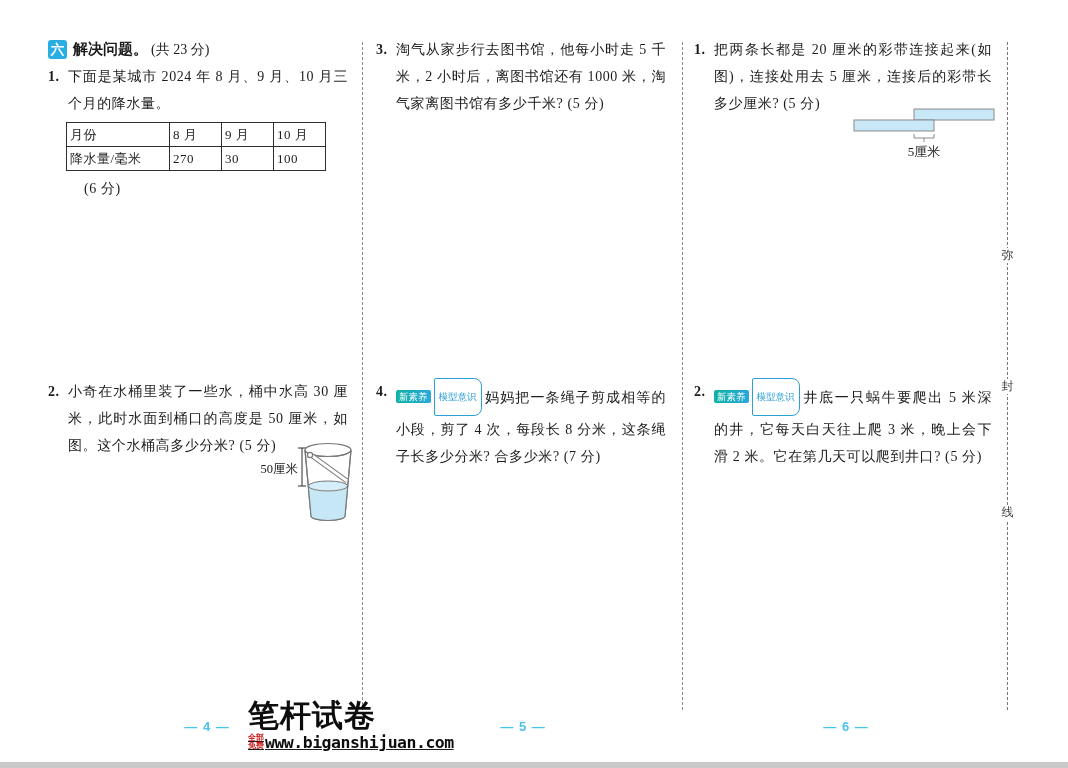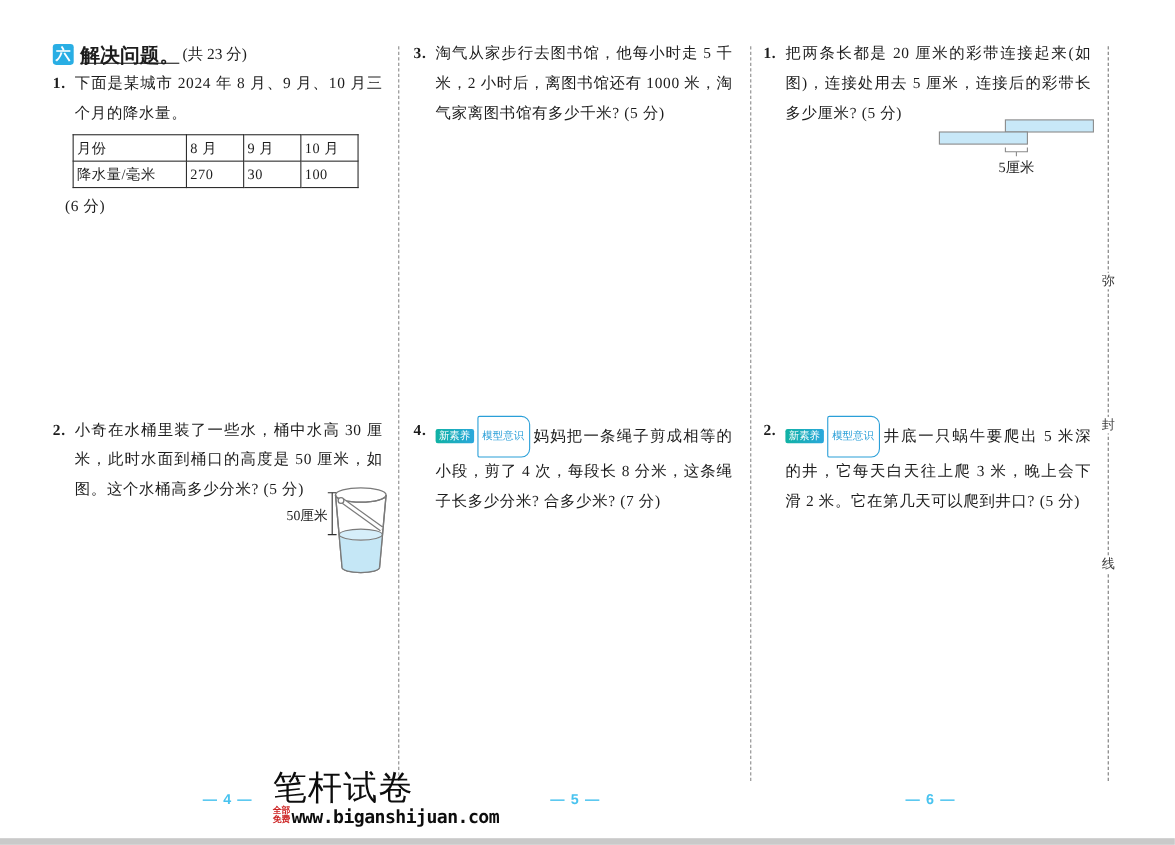--- a/index.html
+++ b/index.html
@@ -13,21 +13,21 @@
   #col2{left:376px;width:290px;}
   #col3{left:694px;width:298px;}
 
   .sec-head{display:flex;align-items:center;height:27px;font-size:15px;}
   .sec-badge{
     display:inline-flex;align-items:center;justify-content:center;
     width:19px;height:19px;background:#29aee4;color:#fff;font-weight:bold;
     border-radius:3px;margin-right:6px;font-size:13.5px;flex:none;
     font-family:"Liberation Sans",sans-serif;
   }
-  .sec-title{font-weight:bold;font-size:18px;text-decoration:underline;}
+  .sec-title{font-weight:bold;font-size:15px;}
   .sec-title.cyan{color:#29aee4;}
   .sec-points{margin-left:3px;font-size:14px;}
 
   .prob{display:flex;font-size:14px;line-height:27px;letter-spacing:0.6px;}
   .prob-num{font-weight:bold;width:20px;flex:none;}
   .prob-text{flex:1;text-align:justify;}
   .abs-low{position:absolute;left:0;right:0;top:342px;}
 
   table.rain{border-collapse:collapse;margin:5px 0 4px 18px;}
   table.rain td{
@@ -62,24 +62,24 @@
   .fig-text{font-size:12.5px;fill:#1c1c1c;letter-spacing:0;}
 
   .footer-num{
     position:absolute;top:719px;width:90px;text-align:center;color:#49c3ef;
     font-size:13px;letter-spacing:1px;font-family:"Liberation Sans",sans-serif;font-weight:bold;
   }
   #fp1{left:162px;} #fp2{left:478px;} #fp3{left:801px;}
 
   .watermark{position:absolute;left:248px;top:694px;}
   .wm-title{
-    font-size:31px;font-weight:normal;color:#0d0d0d;letter-spacing:1px;
+    font-size:31px;font-weight:bold;color:#0d0d0d;letter-spacing:1px;
     font-family:"Liberation Sans",sans-serif;line-height:1.4;
   }
-  .wm-row{display:flex;align-items:flex-start;margin-top:-4px;}
+  .wm-row{display:flex;align-items:center;margin-top:-4px;text-decoration:underline;}
   .wm-tag{
     color:#cc2020;font-size:8px;line-height:8px;width:17px;font-weight:bold;
     font-family:"Liberation Sans",sans-serif;word-break:break-all;margin-bottom:2px;
   }
   .wm-url{
     font-size:16.5px;font-weight:bold;color:#0d0d0d;
     font-family:"DejaVu Sans Mono","Liberation Mono",monospace;letter-spacing:-0.5px;
   }
   .bottom-bar{position:absolute;left:0;bottom:0;width:1068px;height:6px;background:#c9c9c9;}
 </style>
@@ -108,21 +108,21 @@
       </tr>
       <tr>
         <td class="rc0">降水量/毫米</td>
         <td class="rc">270</td>
         <td class="rc">30</td>
         <td class="rc">100</td>
       </tr>
     </tbody>
   </table>
 
-  <div class="q-line" style="margin-left:11px;">(6 分)</div>
+  <div class="q-line" style="margin-left:36px;">(6 分)</div>
 
   <div class="prob abs-low">
     <span class="prob-num">2.</span>
     <span class="prob-text">小奇在水桶里装了一些水，桶中水高 30 厘米，此时水面到桶口的高度是 50 厘米，如图。这个水桶高多少分米? (5 分)</span>
   </div>
 
   <svg class="figure" id="bucket-fig" width="102" height="90" viewBox="0 0 102 90">
     <text class="fig-text" x="42" y="33" text-anchor="end">50厘米</text>
     <g stroke="#2e2e2e" stroke-width="1">
       <line x1="46" y1="8" x2="46" y2="46"></line>

